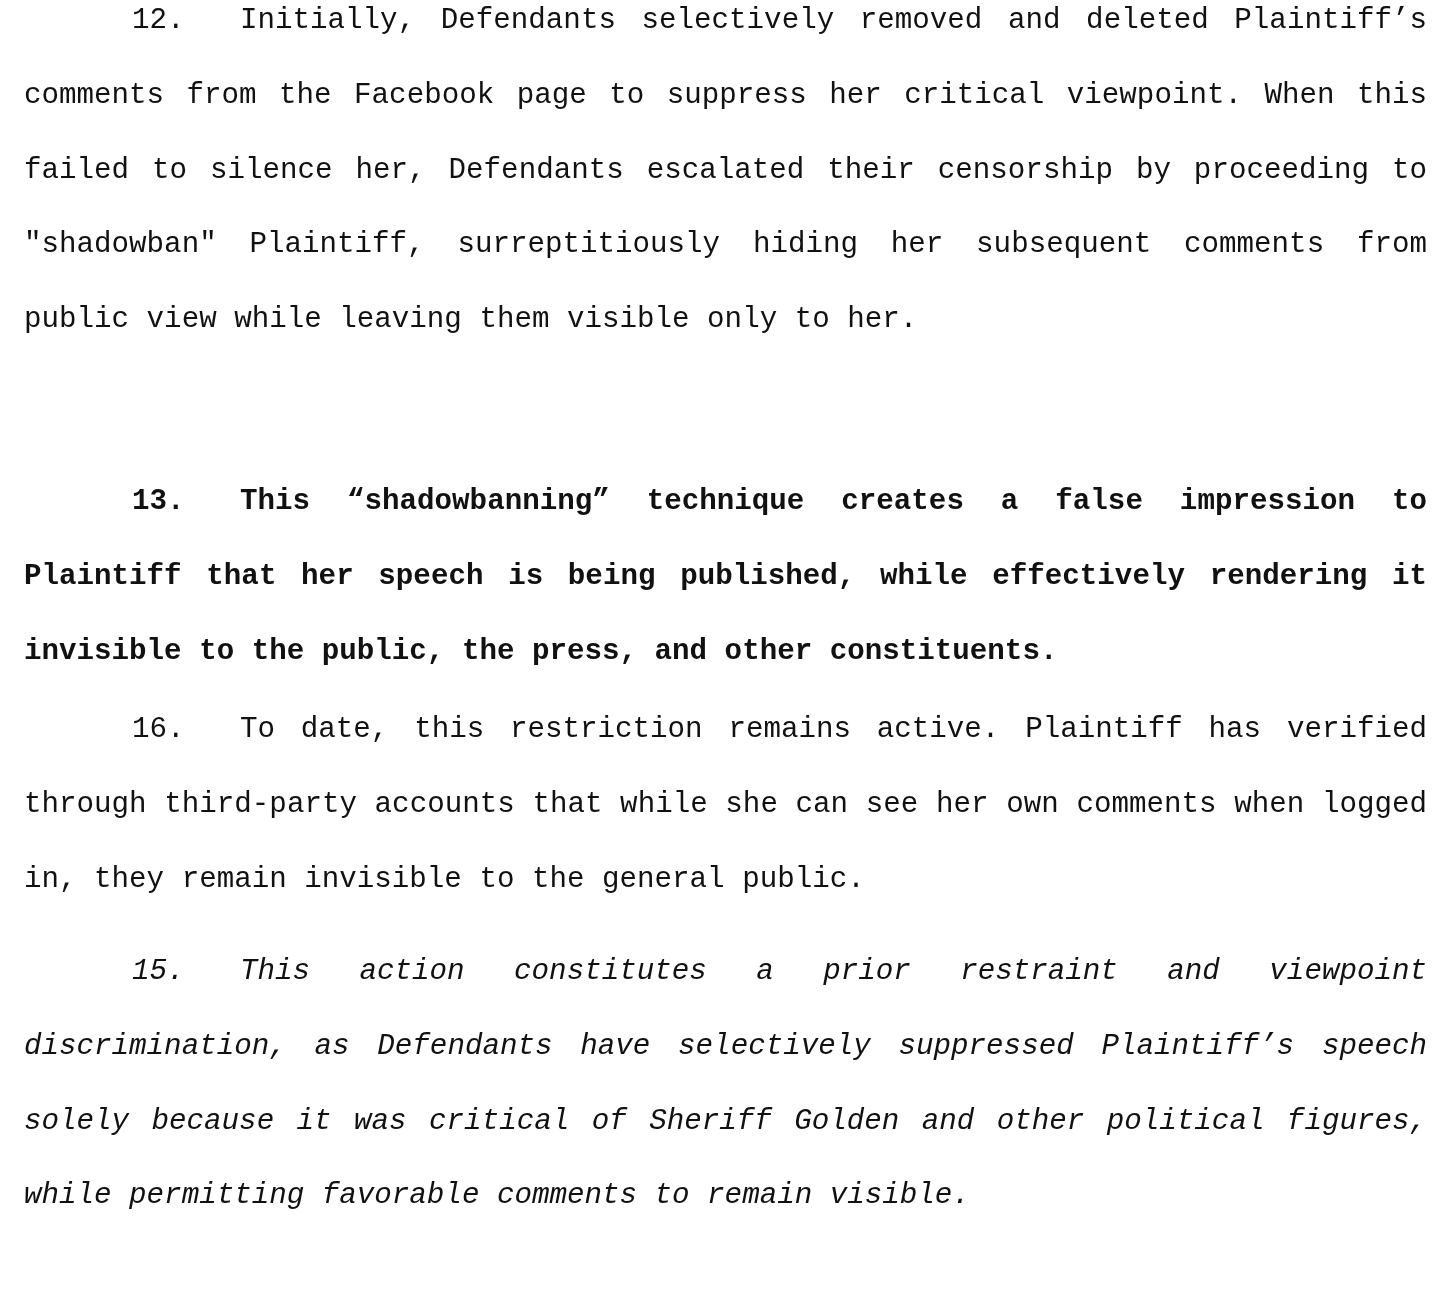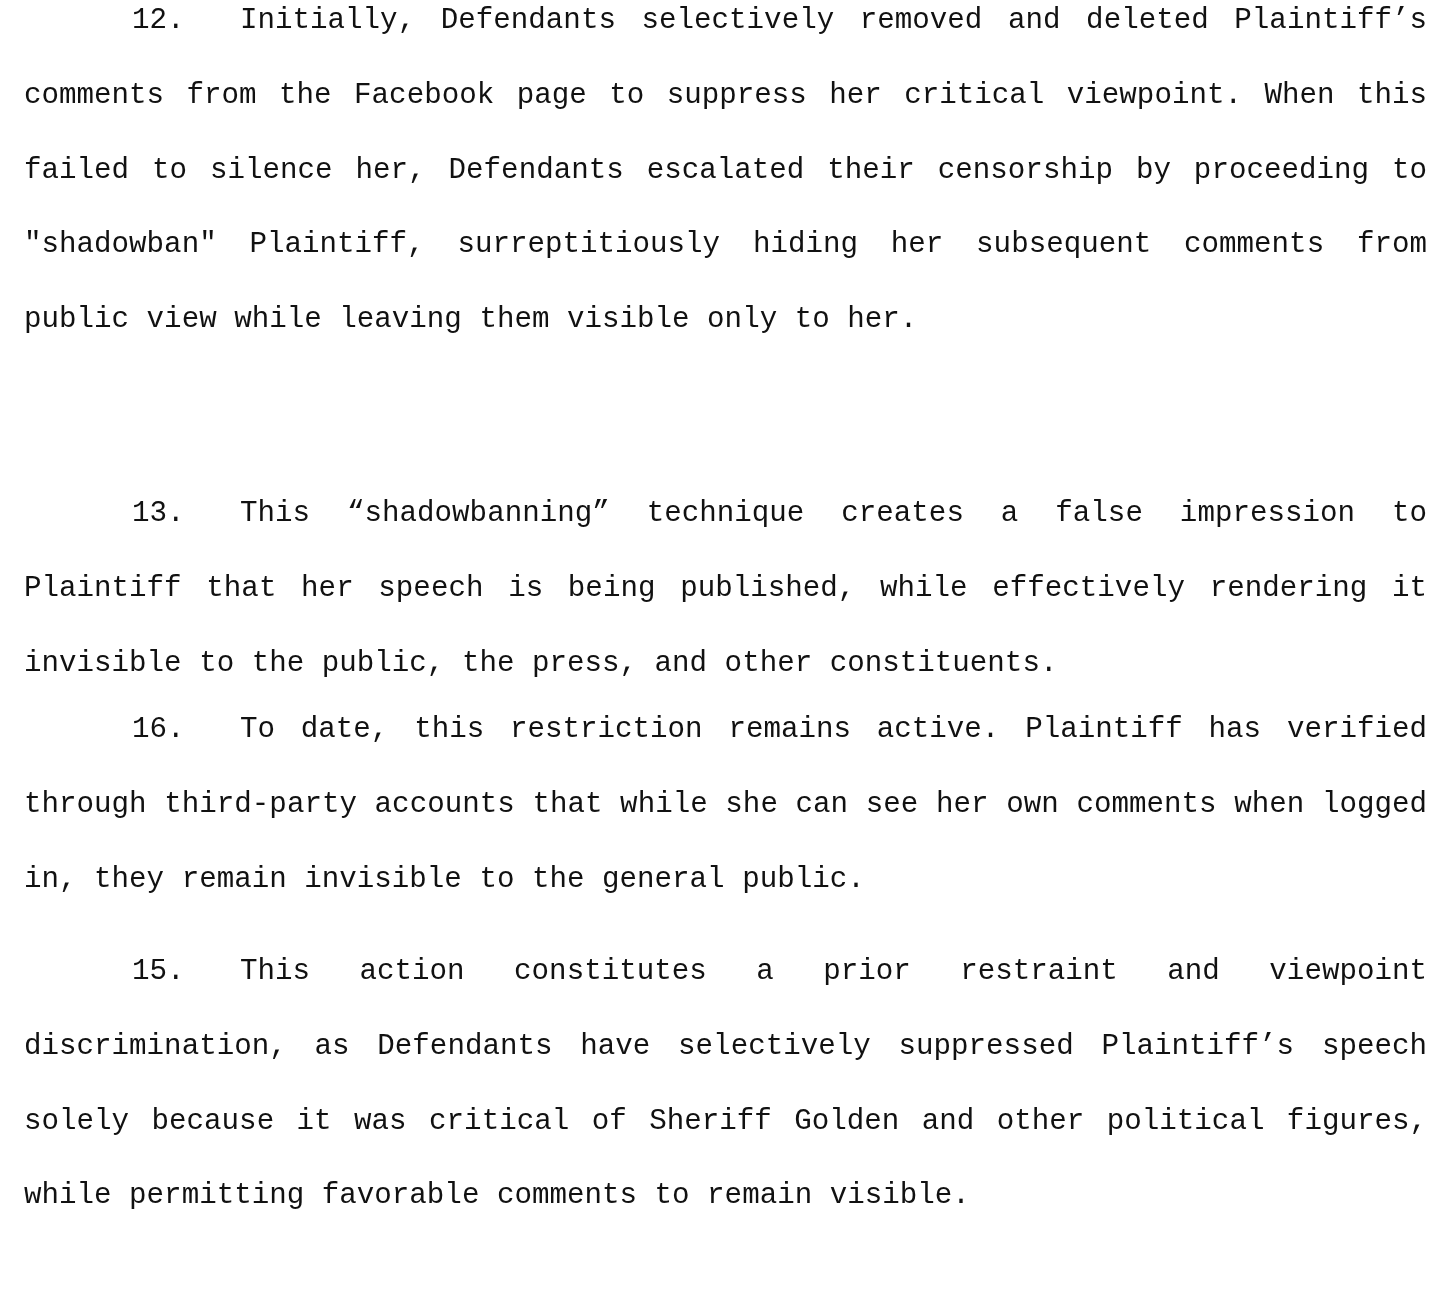--- a/index.html
+++ b/index.html
@@ -28,23 +28,23 @@
       text-align-last: left;
       line-height: 74.8px;
       text-indent: 108px;
     }
     .para .num {
       display: inline-block;
       width: 108px;
       text-indent: 0;
     }
     .p12 { position: absolute; top: -16px; left: 0; right: 0; }
-    .p13 { position: absolute; top: 477px; left: 0; right: 0; }
+    .p13 { position: absolute; top: 465px; left: 0; right: 0; font-weight: bold; }
     .p14 { position: absolute; top: 693px; left: 0; right: 0; }
-    .p15 { position: absolute; top: 935px; left: 0; right: 0; }
+    .p15 { position: absolute; top: 935px; left: 0; right: 0; font-style: italic; }
   </style>
 </head>
 <body>
 
 <div class="page">
   <p class="para p12"><span class="num">12.</span><span>Initially, Defendants selectively removed and deleted Plaintiff’s comments from the Facebook page to suppress her critical viewpoint. When this failed to silence her, Defendants escalated their censorship by proceeding to "shadowban" Plaintiff, surreptitiously hiding her subsequent comments from public view while leaving them visible only to her.</span></p>
 
   <p class="para p13"><span class="num">13.</span><span>This “shadowbanning” technique creates a false impression to Plaintiff that her speech is being published, while effectively rendering it invisible to the public, the press, and other constituents.</span></p>
 
   <p class="para p14"><span class="num">16.</span><span>To date, this restriction remains active. Plaintiff has verified through third-party accounts that while she can see her own comments when logged in, they remain invisible to the general public.</span></p>

